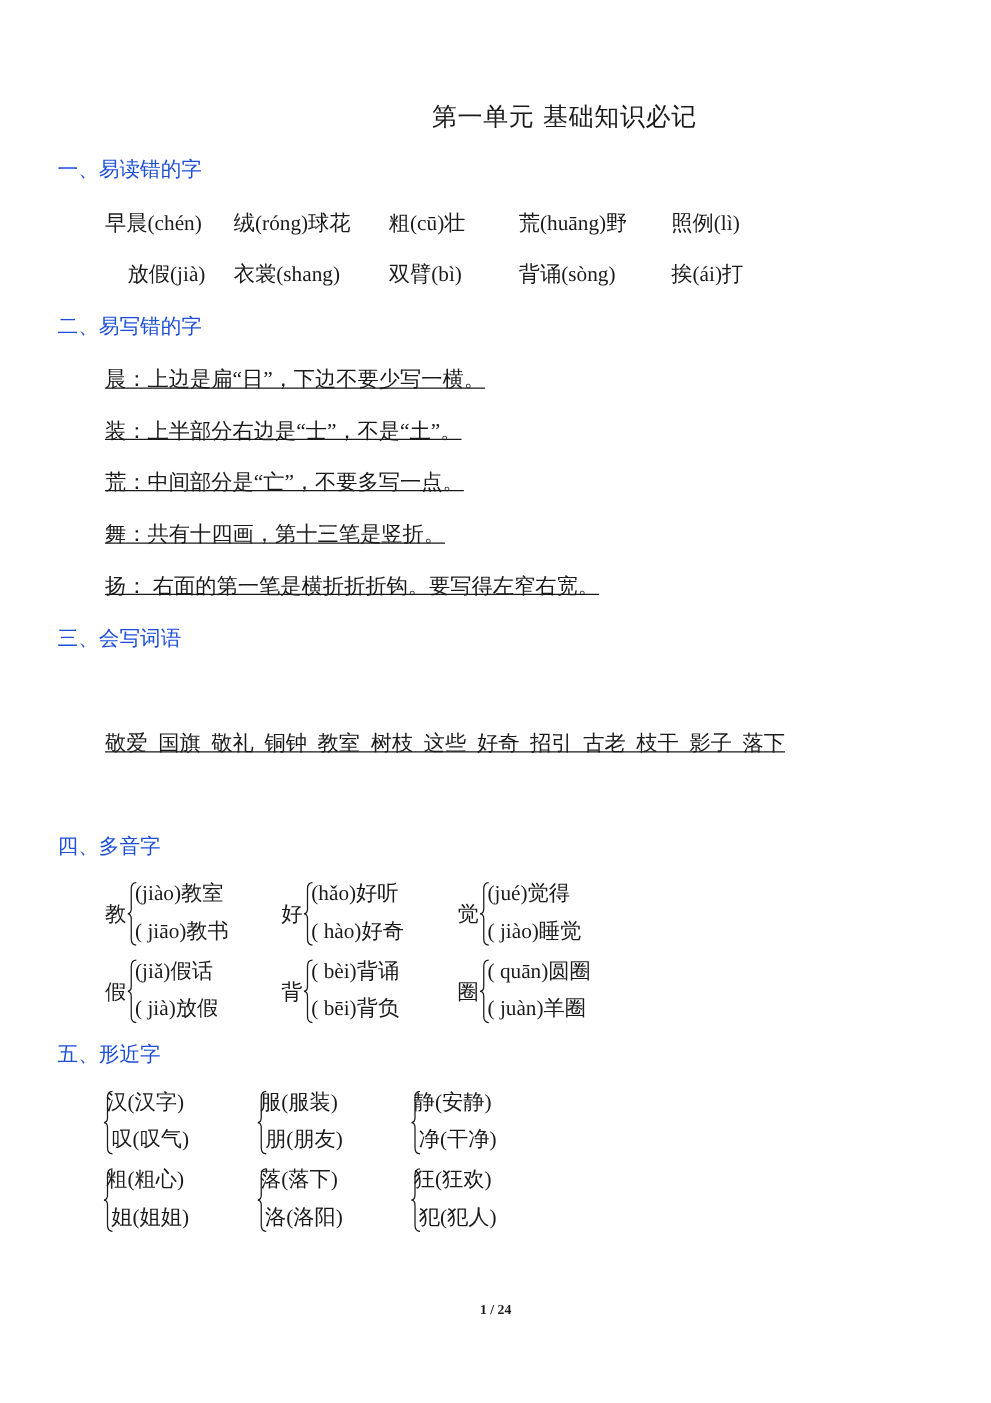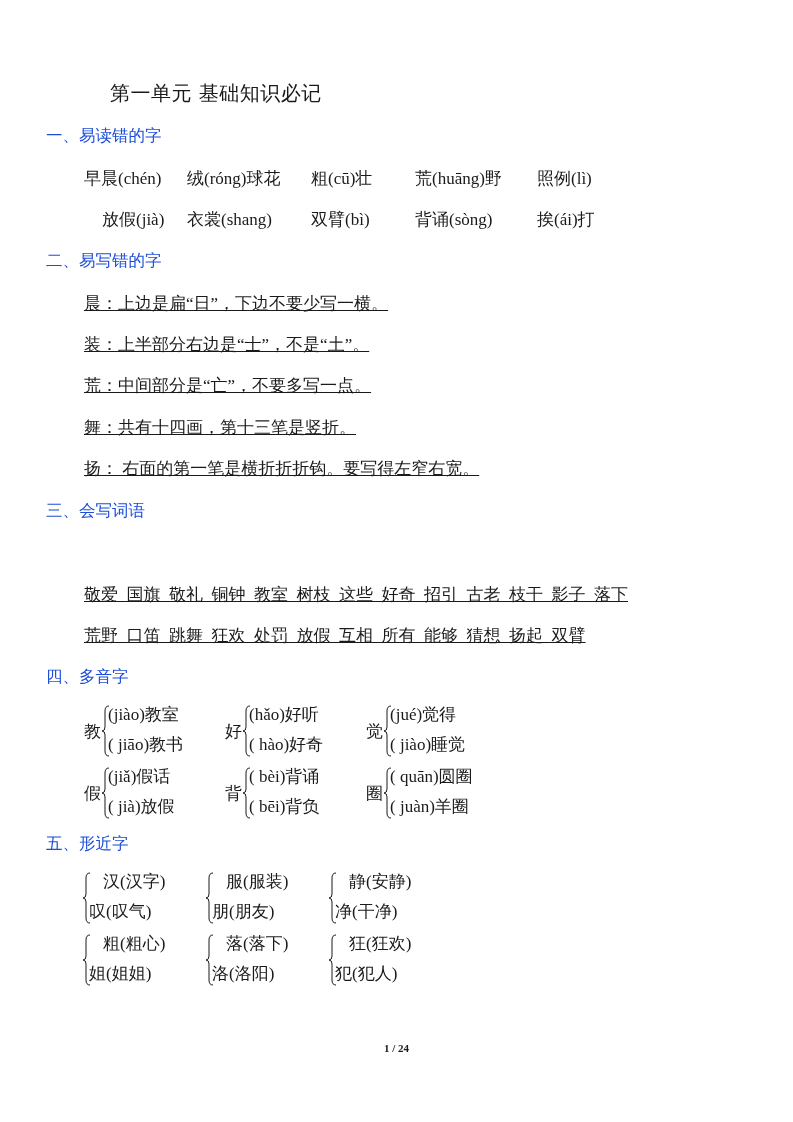--- a/index.html
+++ b/index.html
@@ -1,33 +1,33 @@
 <!DOCTYPE html>
 <html><head>
 <meta charset="utf-8">
 <style>
   html, body { margin: 0; padding: 0; background: #ffffff; }
   body { width: 793px; height: 1122px; position: relative; overflow: hidden;
          font-family: "Liberation Serif", "DejaVu Serif", serif; color: #1a1a1a; }
   .page { position: absolute; left: 0; top: 0; width: 793px; height: 1122px; }
-  .title { position: absolute; top: 80px; left: 0; width: 793px; text-align: left;
+  .title { position: absolute; top: 80px; left: 0; width: 793px; text-align: center;
            font-family: "DejaVu Sans", "Liberation Sans", sans-serif; font-size: 20px; color: #1a1a1a; letter-spacing: 0.5px; }
   .title span { margin-left: 110px; }
   .section-h { position: absolute; left: 46px; font-family: "DejaVu Sans", "Liberation Sans", sans-serif;
                font-size: 16.5px; color: #1d4ed8; }
   .line { position: absolute; left: 84px; font-size: 17px; white-space: nowrap; text-decoration: underline; }
   .cell { position: absolute; font-size: 17px; white-space: nowrap; }
   .poly { position: absolute; font-size: 17px; }
   .poly .head { position: absolute; top: 17px; left: 0; }
   .poly .brace { position: absolute; left: 18px; top: 2px; width: 8px; height: 52px; }
   .poly .r1 { position: absolute; left: 24px; top: 0; white-space: nowrap; }
   .poly .r2 { position: absolute; left: 24px; top: 30px; white-space: nowrap; }
   .sim { position: absolute; font-size: 17px; }
   .sim .brace { position: absolute; left: 0; top: 2px; width: 8px; height: 52px; }
-  .sim .r1 { position: absolute; left: 20px; top: 0; white-space: nowrap; }
+  .sim .r1 { position: absolute; left: 2px; top: 0; white-space: nowrap; }
   .sim .r2 { position: absolute; left: 6px; top: 30px; white-space: nowrap; }
   .footer { position: absolute; top: 1042px; left: 0; width: 793px; text-align: center;
             font-size: 11px; font-weight: bold; }
 </style>
 </head>
 <body>
 
 <div class="page">
 
   <div class="title"><span>第一单元  基础知识必记</span></div>
@@ -46,21 +46,20 @@
 
   <div class="section-h" style="top:250px">二、易写错的字</div>
   <div class="line" style="top:292px">晨：上边是扁“日”，下边不要少写一横。</div>
   <div class="line" style="top:333px">装：上半部分右边是“士”，不是“土”。</div>
   <div class="line" style="top:416px">舞：共有十四画，第十三笔是竖折。</div>
   <div class="line" style="top:374px">荒：中间部分是“亡”，不要多写一点。</div>
   <div class="line" style="top:457px">扬：  右面的第一笔是横折折折钩。要写得左窄右宽。</div>
 
   <div class="section-h" style="top:500px">三、会写词语</div>
   <div class="line" style="top:583px;white-space:pre">敬爱  国旗  敬礼  铜钟  教室  树枝  这些  好奇  招引  古老  枝干  影子  落下</div>
-  <div class="line" style="top:624px;white-space:pre">荒野  口笛  跳舞  狂欢  处罚  放假  互相  所有  能够  猜想  扬起  双臂</div>
 
   <div class="section-h" style="top:666px">四、多音字</div>
 
   <div class="poly" style="left:84px;top:703px">
     <span class="head">教</span>
     <svg class="brace" viewBox="0 0 8 52">
         <path d="M7 1 Q3 1 3 6 L3 22 Q3 26 0 26 Q3 26 3 30 L3 46 Q3 51 7 51" fill="none" stroke="#1a1a1a" stroke-width="1"></path>
       </svg>
     <span class="r1">(jiào)教室</span>
     <span class="r2">( jiāo)教书</span>

